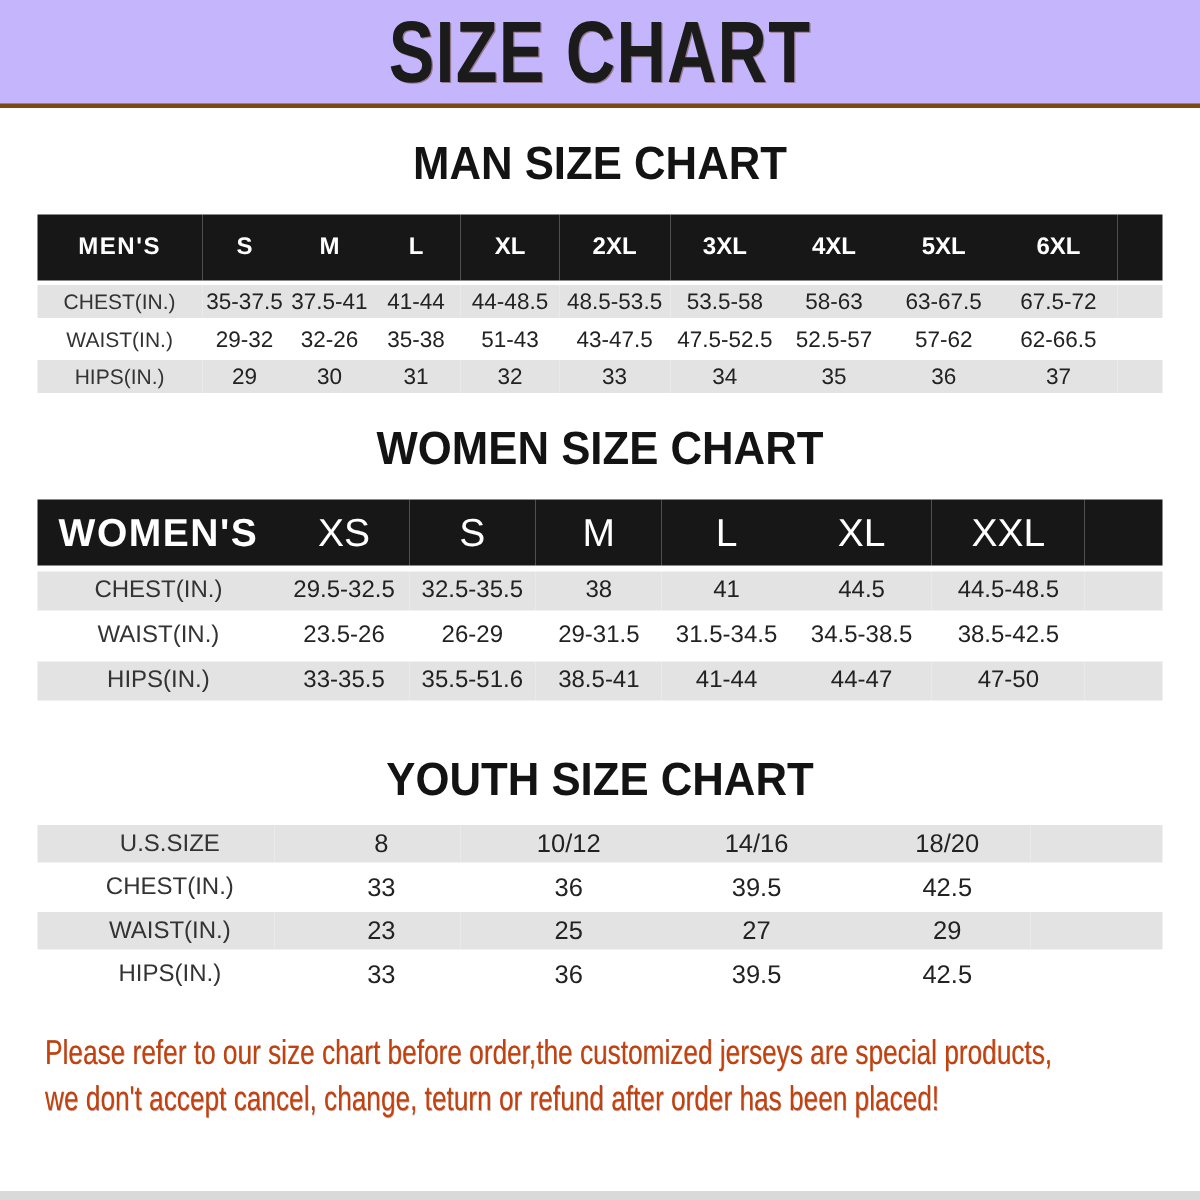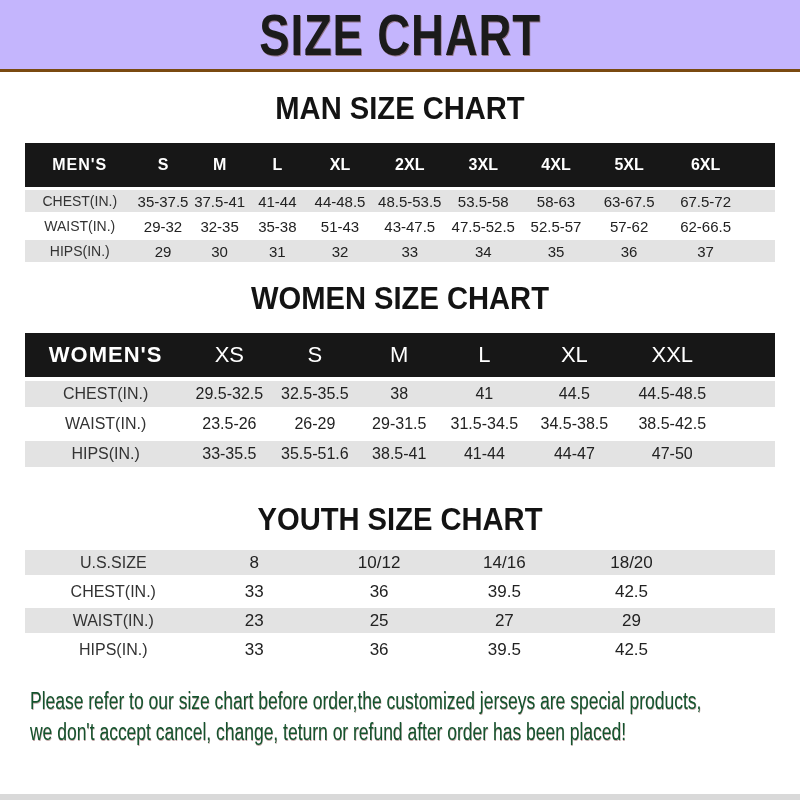--- a/index.html
+++ b/index.html
@@ -45,41 +45,41 @@
   table.men   { margin-top: 13px; }
   table.women { margin-top: 12px; border-spacing: 0 4px; }
   table.youth { margin-top: 8px;  border-spacing: 0 4px; }
 
   tr.header th {
     background: #171717; color: #ffffff; font-weight: 600;
     text-align: center; vertical-align: middle; padding: 0;
   }
   .men   tr.header th { height: 44px; font-size: 16px; }
   .women tr.header th,
-  .youth tr.header th { height: 44px; font-size: 22px; font-weight: 500; }
+  .youth tr.header th { height: 44px; font-size: 26px; font-weight: 500; }
   th.corner { font-weight: bold !important; letter-spacing: 1px; }
   .men   th.corner { font-size: 21px; }
   .women th.corner, .youth th.corner { font-size: 23px; }
 
   td {
     text-align: center; vertical-align: middle;
     color: #222222; padding: 0;
   }
   .men   td { height: 22px; font-size: 15px; }
   .women td { height: 26px; font-size: 16px; }
   .youth td { height: 25px; font-size: 17px; padding-left: 19px; }
   td.lbl { color: #333333; margin-left: 28px; }
   .men   td.lbl { font-size: 14px; }
   .women td.lbl, .youth td.lbl { font-size: 16px; }
 
   tr.r-gray  td { background: #e3e3e3; }
   tr.r-white td { background: #ffffff; }
 
   
-  .footer { margin: 20px 0 0 30px; color: #14532d; }
+  .footer { margin: 20px 0 0 30px; color: #c2410c; }
   .footer .ln {
     font-size: 23px; line-height: 31px; font-weight: 500;
     white-space: nowrap;
     transform: scaleX(0.76); transform-origin: 0 50%;
     text-shadow: 0.5px 0.5px 0 rgba(80,10,10,.35);
   }
 
   .bottom-strip {
     position: absolute; left: 0; right: 0; bottom: 0;
     height: 6px; background: #d9d9d9;
@@ -131,21 +131,21 @@
     <td>48.5-53.5</td>
     <td>53.5-58</td>
     <td>58-63</td>
     <td>63-67.5</td>
     <td>67.5-72</td>
     <td></td>
   </tr>
   <tr class="r-white">
     <td class="lbl">WAIST(IN.)</td>
     <td>29-32</td>
-    <td>32-35</td>
+    <td>32-26</td>
     <td>35-38</td>
     <td>51-43</td>
     <td>43-47.5</td>
     <td>47.5-52.5</td>
     <td>52.5-57</td>
     <td>57-62</td>
     <td>62-66.5</td>
     <td></td>
   </tr>
   <tr class="r-gray">

